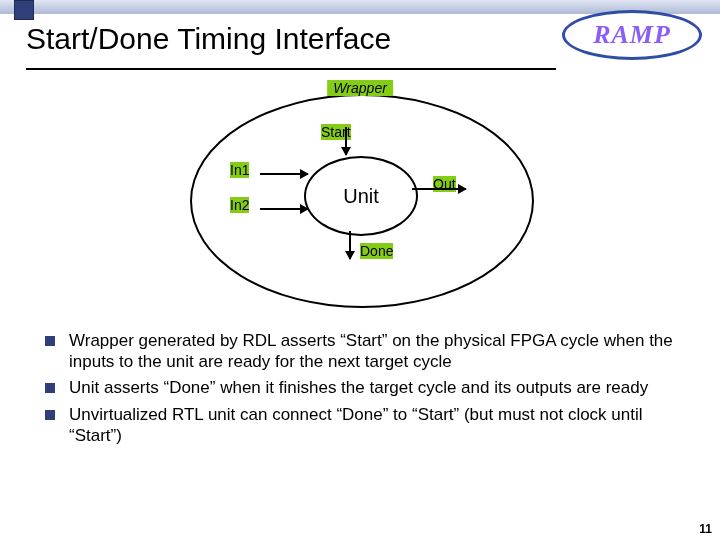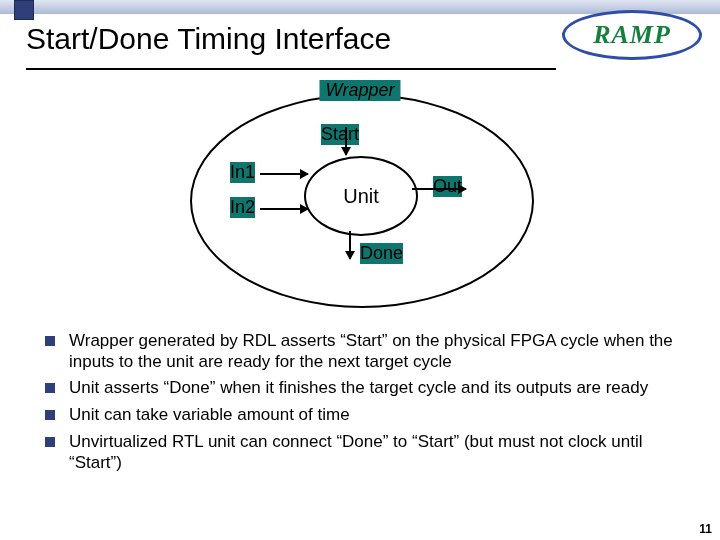--- a/index.html
+++ b/index.html
@@ -37,21 +37,21 @@
     width: 140px; height: 50px;
     border: 3px solid #2e4da6;
     border-radius: 50%/50%;
     box-sizing: border-box;
     display: flex;
     align-items: center;
     justify-content: center;
     font-style: italic;
     font-weight: 800;
     font-size: 26px;
-    color: #15803d;
+    color: #8b5cf6;
     letter-spacing: 1px;
     background: #fff;
     font-family: Georgia, 'Times New Roman', serif;
   }
   .title {
     position: absolute;
     top: 22px; left: 26px;
     font-size: 30px;
     font-weight: 400;
   }
@@ -72,23 +72,23 @@
   .wrapper-ellipse {
     position: absolute;
     left: 10px; top: 6px;
     width: 340px; height: 210px;
     border: 2px solid #000;
     border-radius: 50%;
     background: #fff;
   }
   .lbl {
     position: absolute;
-    font-size: 18px;
+    font-size: 14px;
     font-family: Tahoma, Verdana, sans-serif;
-    background: #0f766e;
+    background: #84cc16;
   }
   .lbl.italic { font-style: italic; }
   .lbl.wrapper { top: -8px; left: 50%; transform: translateX(-50%); padding: 0 6px; }
   .lbl.start { top: 36px; left: 115px; margin-left: 26px; }
   .lbl.in1 { top: 74px; left: 50px; }
   .lbl.in2 { top: 109px; left: 50px; }
   .lbl.out { top: 88px; left: 253px; }
   .lbl.done { top: 155px; left: 180px; }
 
   .unit-ellipse {
@@ -186,19 +186,18 @@
     <div class="arrow a-in1"></div>
     <div class="arrow a-in2"></div>
     <div class="arrow a-out"></div>
     <div class="arrow a-done"></div>
   </div>
 
   <div class="bullets">
     <ul>
       <li>Wrapper generated by RDL asserts “Start” on the physical FPGA cycle when the inputs to the unit are ready for the next target cycle</li>
       <li>Unit asserts “Done” when it finishes the target cycle and its outputs are ready</li>
-      <li>Unit can take variable amount of time</li>
       <li>Unvirtualized RTL unit can connect “Done” to “Start” (but must not clock until “Start”)</li>
     </ul>
   </div>
 
   <div class="pagenum">11</div>
 </div>
 
 </body></html>

